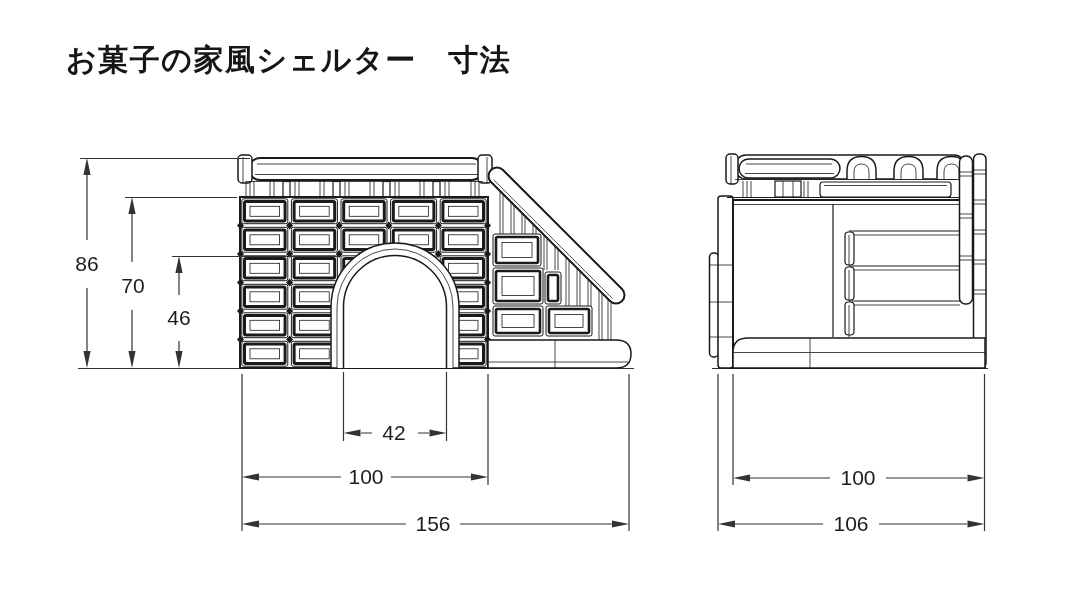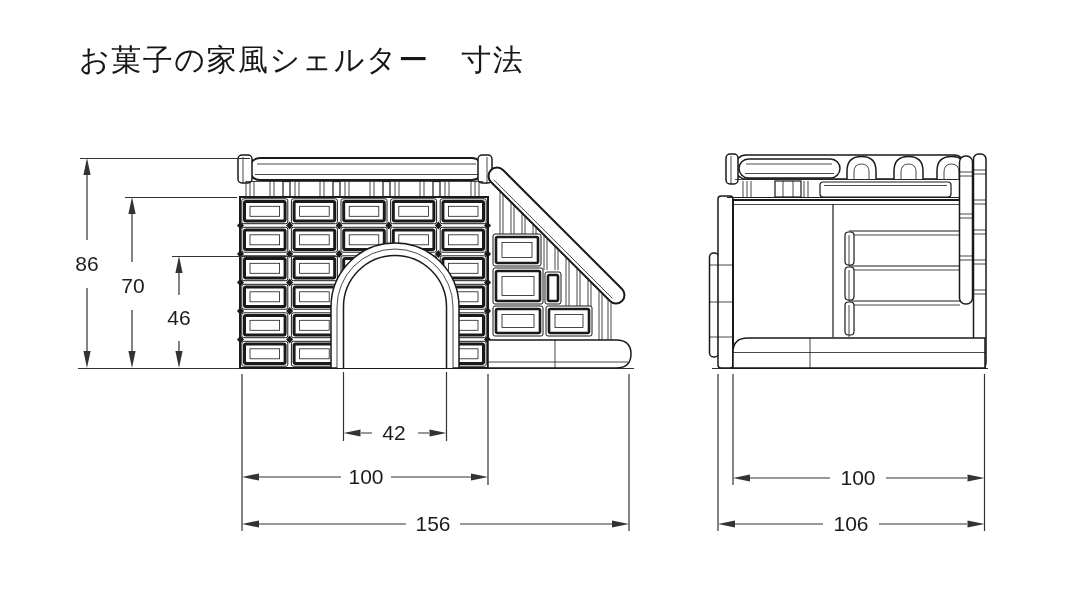--- a/index.html
+++ b/index.html
@@ -1,19 +1,19 @@
 <!DOCTYPE html>
 <html style="--line: #1a1a1a; --dim: #333333; --txt: #1c1c1c; --bg: #ffffff;"><head>
 <meta charset="utf-8">
 <style>
   :root{ --line:#1a1a1a; --dim:#333333; --txt:#1c1c1c; --bg:#ffffff; }
   html,body{margin:0;padding:0;background:var(--bg);}
   .canvas{position:relative;width:1080px;height:605px;background:var(--bg);overflow:hidden;
           font-family:"Liberation Sans","DejaVu Sans",sans-serif;}
-  .title{position:absolute;left:79px;top:40px;font-size:30px;font-weight:400;
+  .title{position:absolute;left:66px;top:40px;font-size:30px;font-weight:700;
          letter-spacing:1.5px;color:#161616;white-space:pre;}
   svg{position:absolute;left:0;top:0;}
   .ln{fill:none;stroke:var(--line);stroke-width:1;}
   .w08{stroke-width:0.8}.w12{stroke-width:1.2}.w15{stroke-width:1.5}
   .w2{stroke-width:2}.w26{stroke-width:2.6}.w3{stroke-width:3}
   .fillw{fill:#fff;}
   .dim{fill:none;stroke:var(--dim);stroke-width:1.2;}
   .arr{fill:var(--dim);stroke:none;}
   .dimtxt{font:21px "Liberation Sans","DejaVu Sans",sans-serif;fill:var(--txt);text-anchor:middle;}
   .hr-outer{stroke:var(--line);stroke-width:19;stroke-linecap:round;fill:none;}

